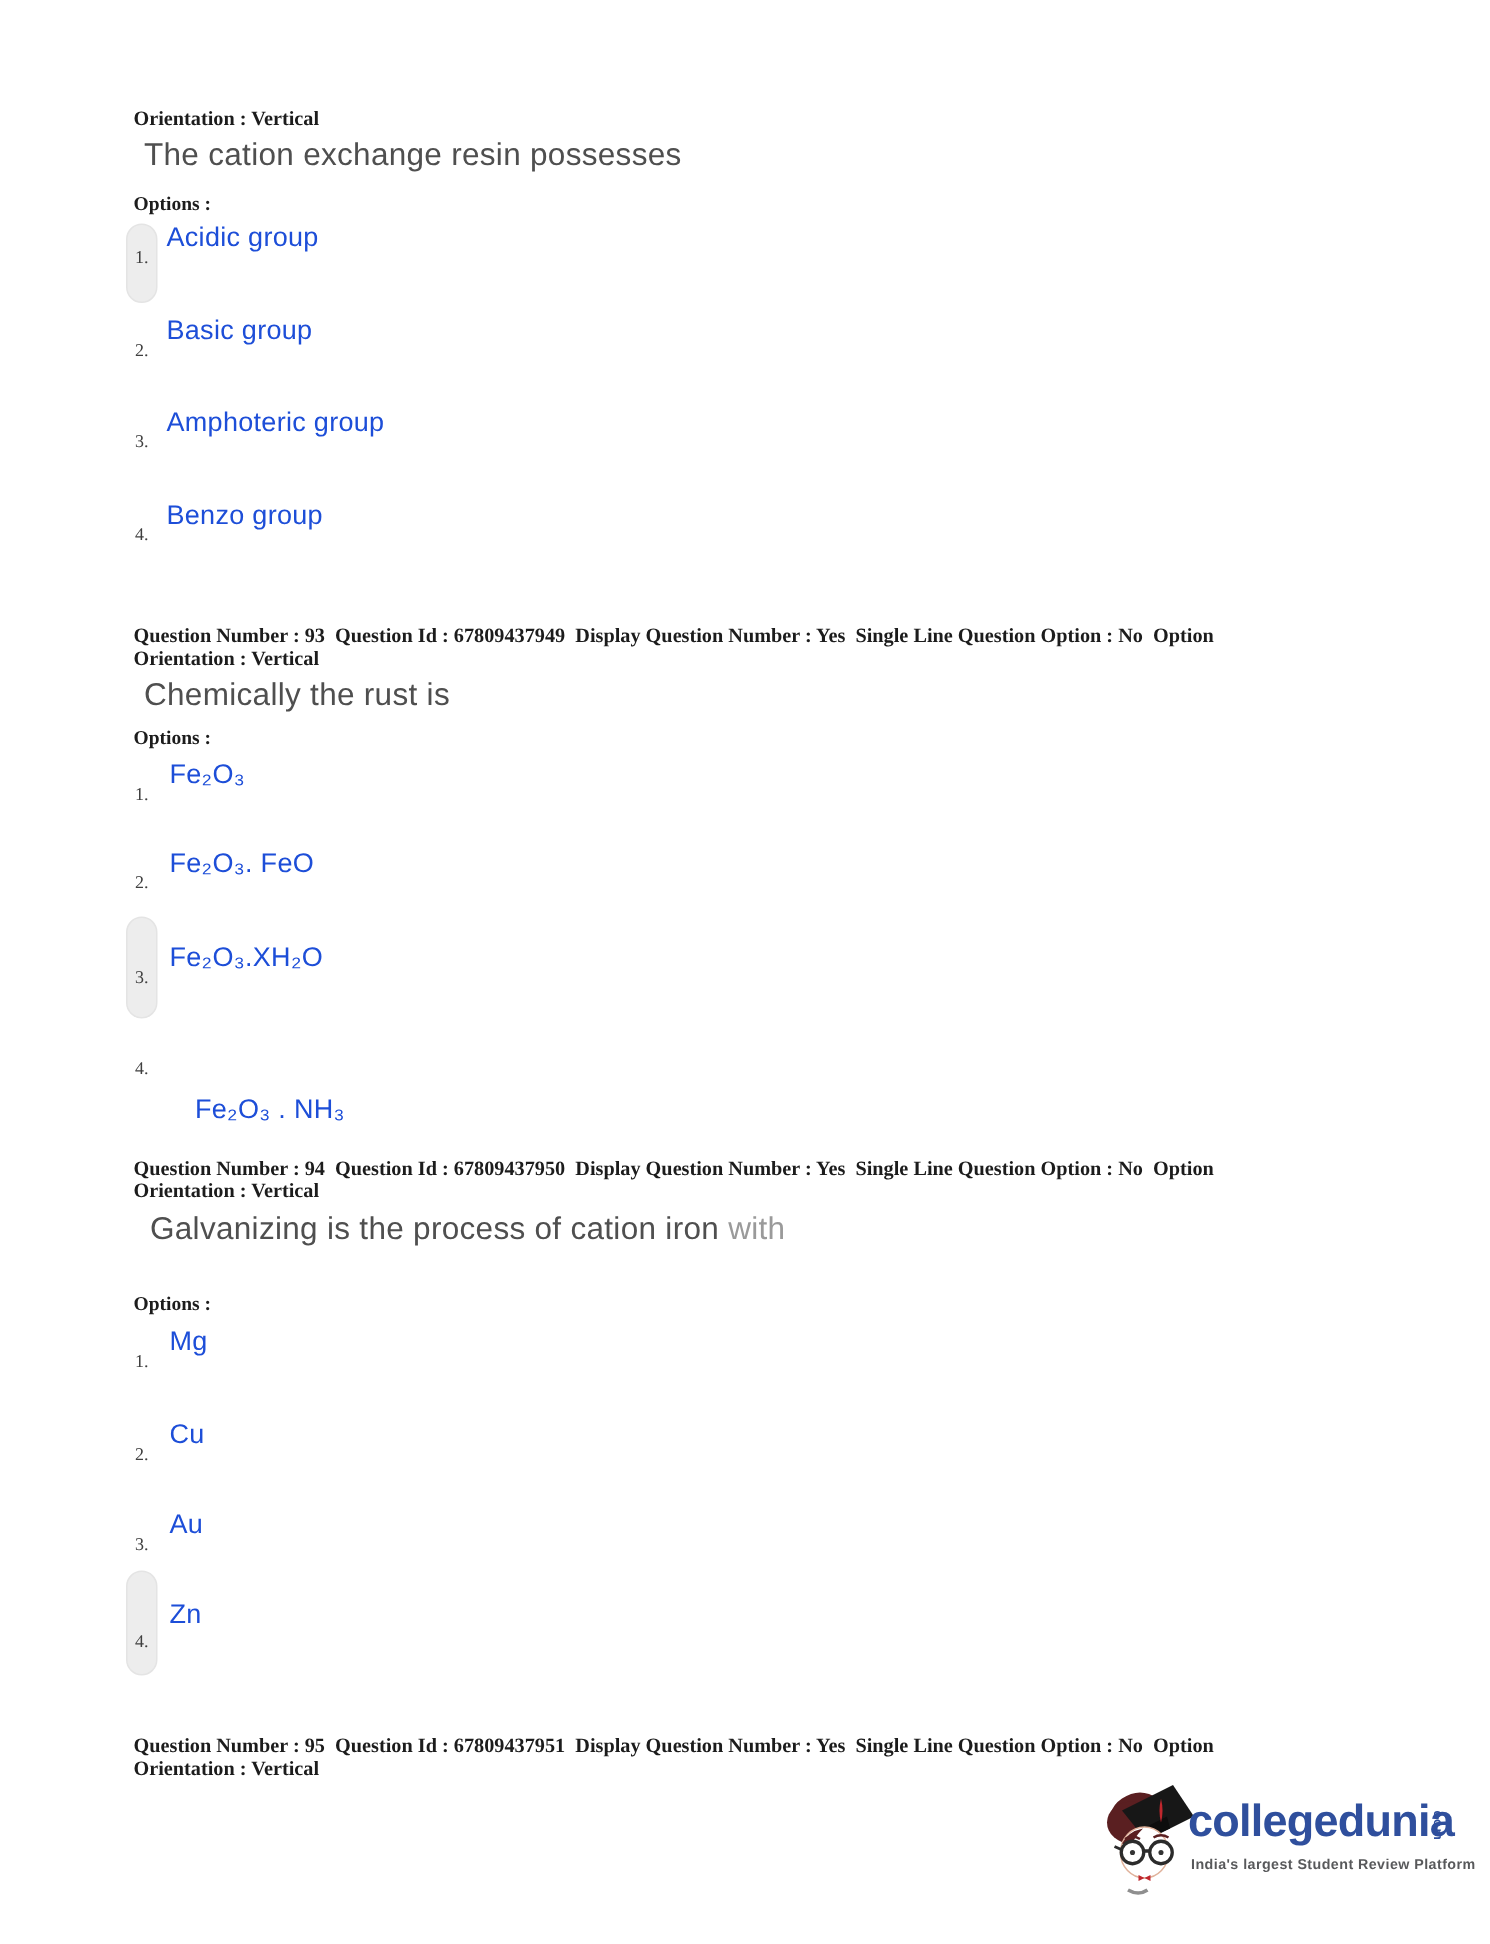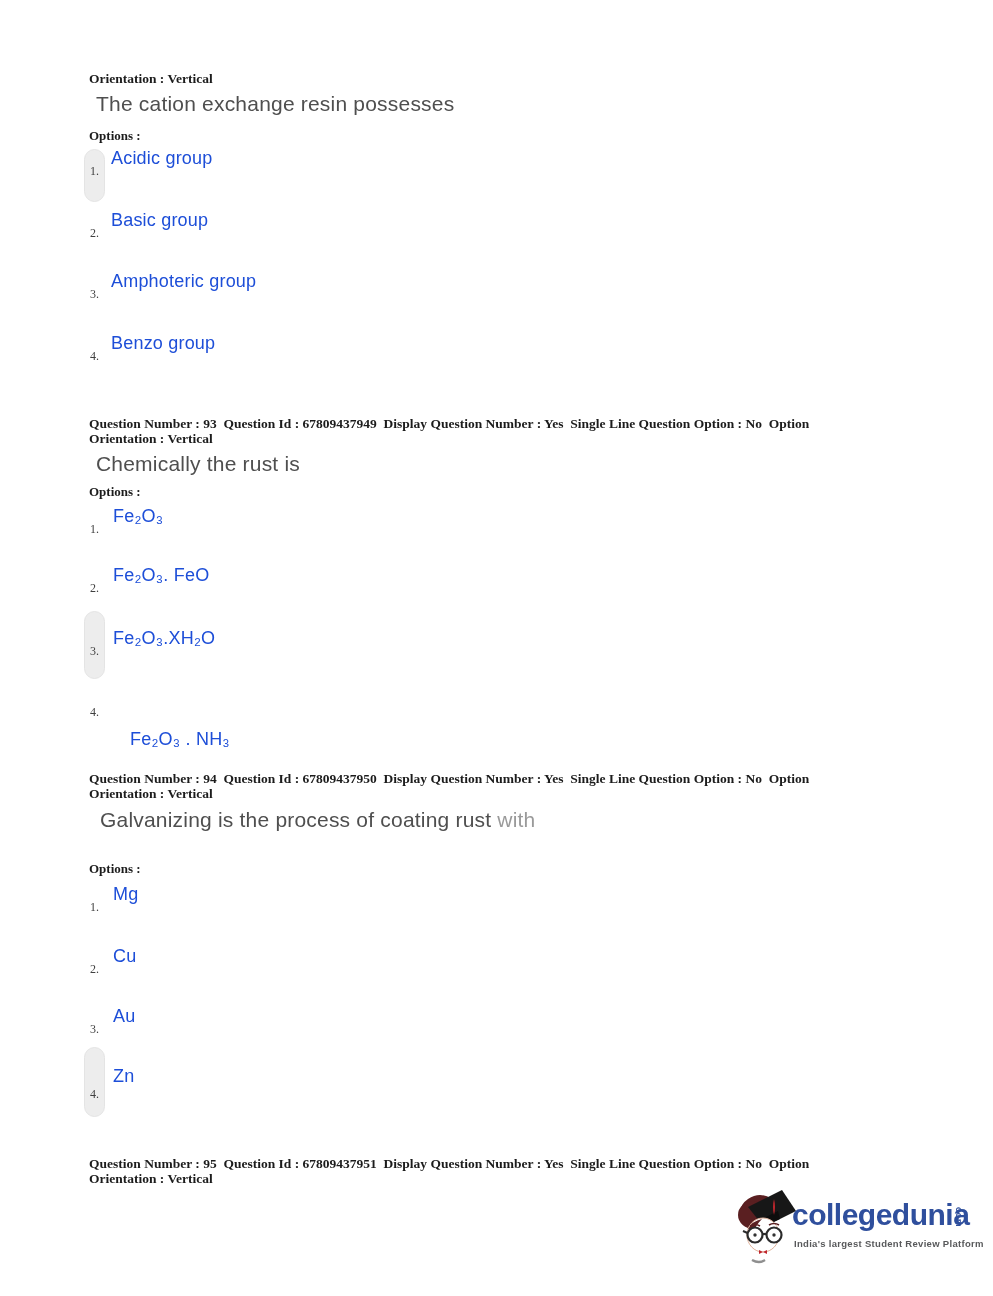--- a/index.html
+++ b/index.html
@@ -82,21 +82,21 @@
     <div class="optnum" style="left:90px; top:644px;">3.</div>
     <div class="opttext" style="left:113px; top:628px;">Fe₂O₃.XH₂O</div>
 
     <div class="optnum" style="left:90px; top:705px;">4.</div>
     <div class="opttext" style="left:130px; top:689px;margin-top:40px;">Fe₂O₃ . NH₃</div>
   </section>
 
   <section>
     <div class="hdr" style="left:89px; top:771px;">Question Number : 94  Question Id : 67809437950  Display Question Number : Yes  Single Line Question Option : No  Option</div>
     <div class="hdr" style="left:89px; top:786px;">Orientation : Vertical</div>
-    <div class="qtext" style="left:100px; top:808px;"><span>Galvanizing is the process of coating rust</span><span class="light"> with</span></div>
+    <div class="qtext" style="left:100px; top:808px;"><span>Galvanizing is the process of cation iron</span><span class="light"> with</span></div>
     <div class="optlabel" style="left:89px; top:861px;">Options :</div>
 
     <div class="optnum" style="left:90px; top:900px;">1.</div>
     <div class="opttext" style="left:113px; top:884px;">Mg</div>
 
     <div class="optnum" style="left:90px; top:962px;">2.</div>
     <div class="opttext" style="left:113px; top:946px;">Cu</div>
 
     <div class="optnum" style="left:90px; top:1022px;">3.</div>
     <div class="opttext" style="left:113px; top:1006px;">Au</div>

